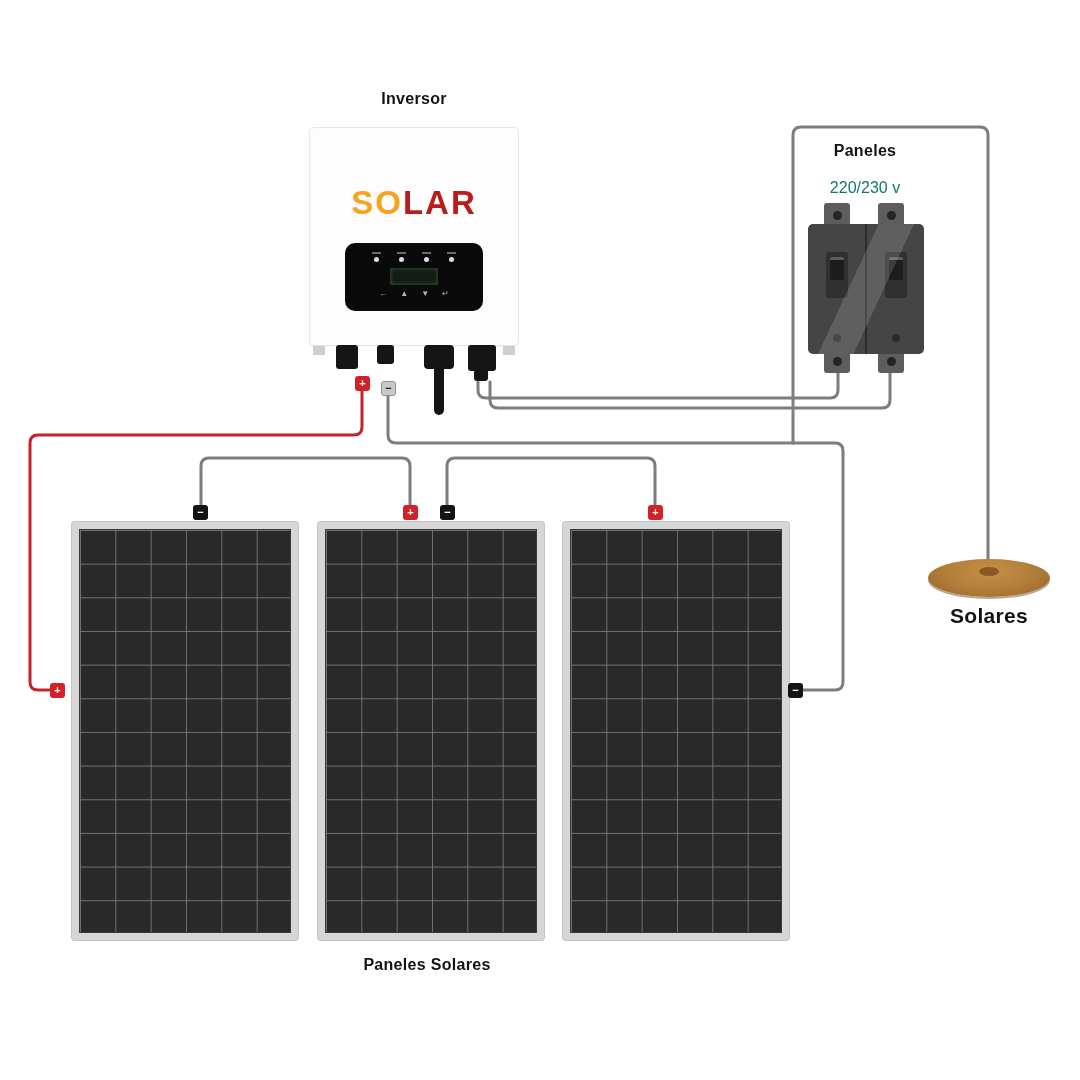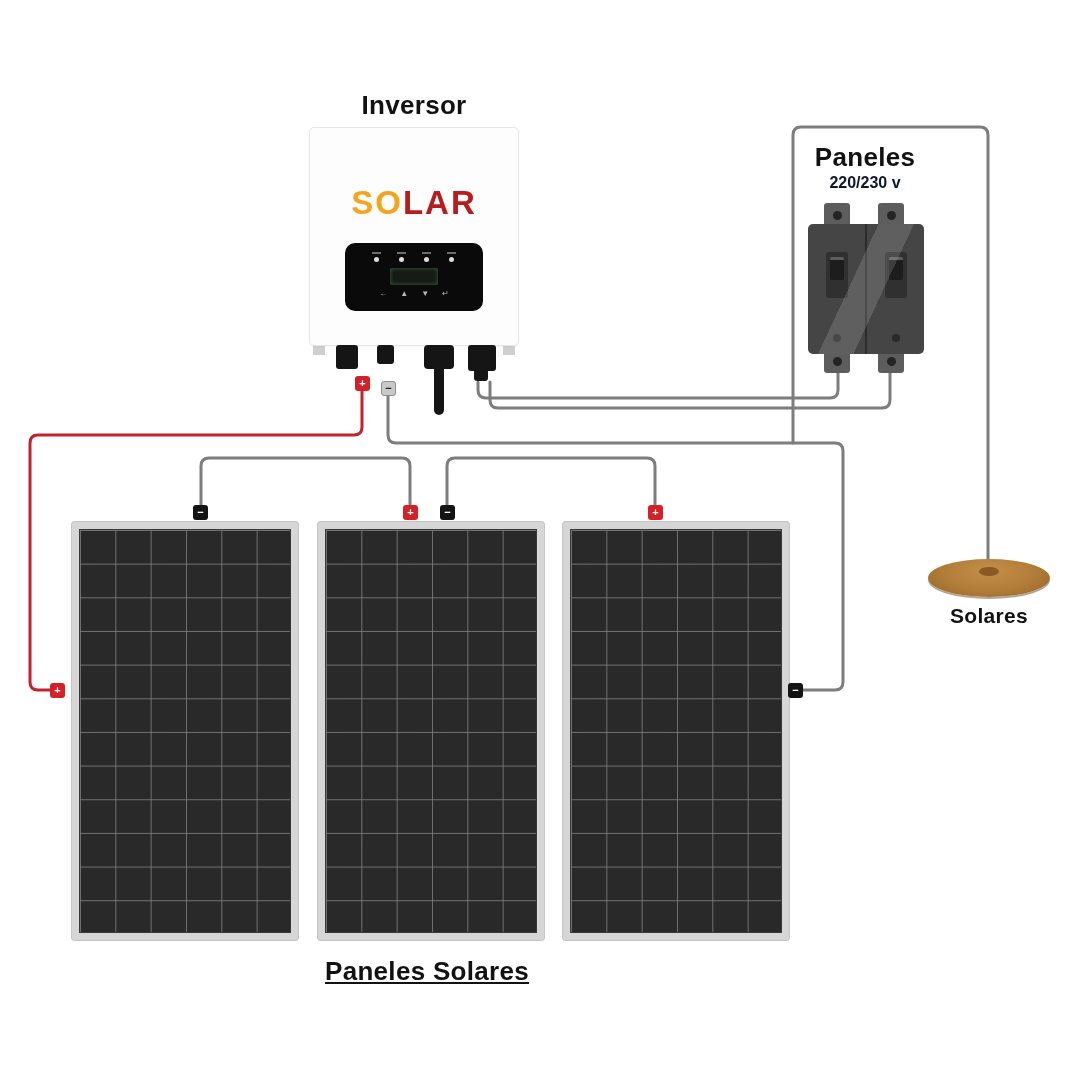--- a/index.html
+++ b/index.html
@@ -1,22 +1,22 @@
 <!DOCTYPE html>
 <html><head>
 <meta charset="utf-8">
 <style>
   html,body{margin:0;padding:0;}
   body{
     width:1080px;height:1080px;position:relative;background:#ffffff;
     font-family:"Liberation Sans",sans-serif;overflow:hidden;color:#111;
   }
   .abs{position:absolute;}
-  .label{font-weight:bold;font-size:26px;text-align:center;color:#121212;letter-spacing:.3px;}
-  .sub{font-weight:bold;font-size:16px;margin-top:1px;color:#0f172a;}
+  .label{font-weight:bold;font-size:16px;text-align:center;color:#121212;letter-spacing:.3px;}
+  .sub{font-weight:normal;font-size:16px;margin-top:19px;color:#0f766e;}
 
   
   #wires{position:absolute;left:0;top:0;z-index:2;pointer-events:none;}
 
   
   .term{
     position:absolute;width:15px;height:15px;border-radius:3px;z-index:3;
     display:flex;align-items:center;justify-content:center;
     font-size:11px;font-weight:bold;line-height:1;color:#fff;
   }
@@ -180,20 +180,20 @@
 <div class="panel" style="left:72px;">
   <div class="cells"></div>
 </div>
 <div class="panel" style="left:318px;">
   <div class="cells"></div>
 </div>
 <div class="panel" style="left:563px;">
   <div class="cells"></div>
 </div>
 
-<div class="abs label" style="left:277px;top:956px;width:300px;text-decoration:underline;">Paneles Solares</div>
+<div class="abs label" style="left:277px;top:956px;width:300px;">Paneles Solares</div>
 
 <div class="term t-black" style="left:193px;top:505px;">−</div>
 <div class="term t-red" style="left:403px;top:505px;">+</div>
 <div class="term t-black" style="left:440px;top:505px;">−</div>
 <div class="term t-red" style="left:648px;top:505px;">+</div>
 <div class="term t-red" style="left:50px;top:683px;">+</div>
 <div class="term t-black" style="left:788px;top:683px;">−</div>
 
 </body></html>

